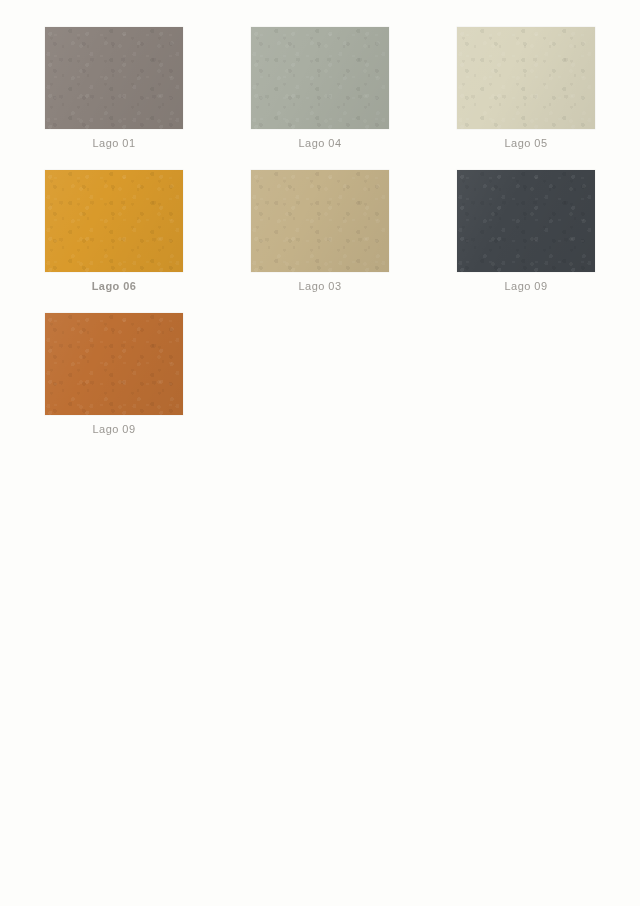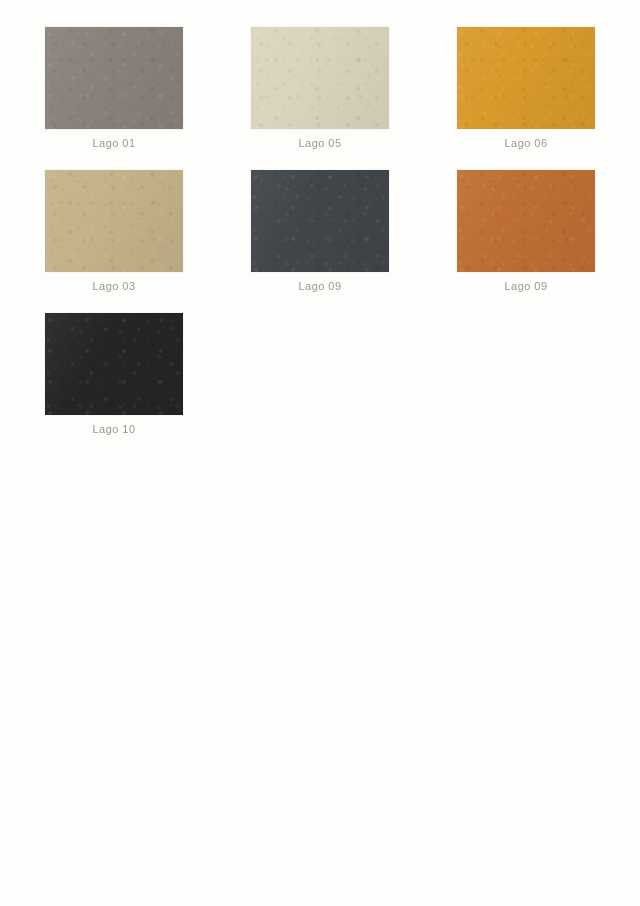--- a/index.html
+++ b/index.html
@@ -95,45 +95,45 @@
 <div class="swatch-sheet">
   <div class="swatch-grid">
 
     <div class="swatch-cell">
       <div class="swatch-chip" style="background-color: rgb(138, 129, 123);"></div>
       <div class="swatch-label" style="color: rgb(154, 151, 146);">Lago 01</div>
     </div>
 
 
 
+    <div class="swatch-cell">
+      <div class="swatch-chip" style="background-color: rgb(169, 174, 162);"></div>
+      <div class="swatch-label" style="color: rgb(154, 151, 146);">Lago 04</div>
+    </div>
 
     <div class="swatch-cell">
       <div class="swatch-chip" style="background-color: rgb(217, 213, 189);"></div>
       <div class="swatch-label" style="color: rgb(154, 151, 146);">Lago 05</div>
     </div>
 
     <div class="swatch-cell">
       <div class="swatch-chip" style="background-color: rgb(217, 154, 43);"></div>
-      <div class="swatch-label" style="color: rgb(154, 151, 146);">Lago 06</div>
+      <div class="swatch-label" style="color: rgb(154, 151, 146); font-weight: bold;">Lago 06</div>
     </div>
 
     <div class="swatch-cell">
       <div class="swatch-chip" style="background-color: rgb(196, 178, 137);"></div>
       <div class="swatch-label" style="color: rgb(154, 151, 146);">Lago 03</div>
     </div>
 
     <div class="swatch-cell">
       <div class="swatch-chip" style="background-color: rgb(65, 70, 75);"></div>
       <div class="swatch-label" style="color: rgb(154, 151, 146);">Lago 09</div>
     </div>
 
     <div class="swatch-cell">
       <div class="swatch-chip" style="background-color: rgb(189, 111, 51);"></div>
       <div class="swatch-label" style="color: rgb(154, 151, 146);">Lago 09</div>
     </div>
 
-    <div class="swatch-cell">
-      <div class="swatch-chip" style="background-color: rgb(36, 37, 38);"></div>
-      <div class="swatch-label" style="color: rgb(154, 151, 146);">Lago 10</div>
-    </div>
 
   </div>
 </div>
 
 </body></html>

